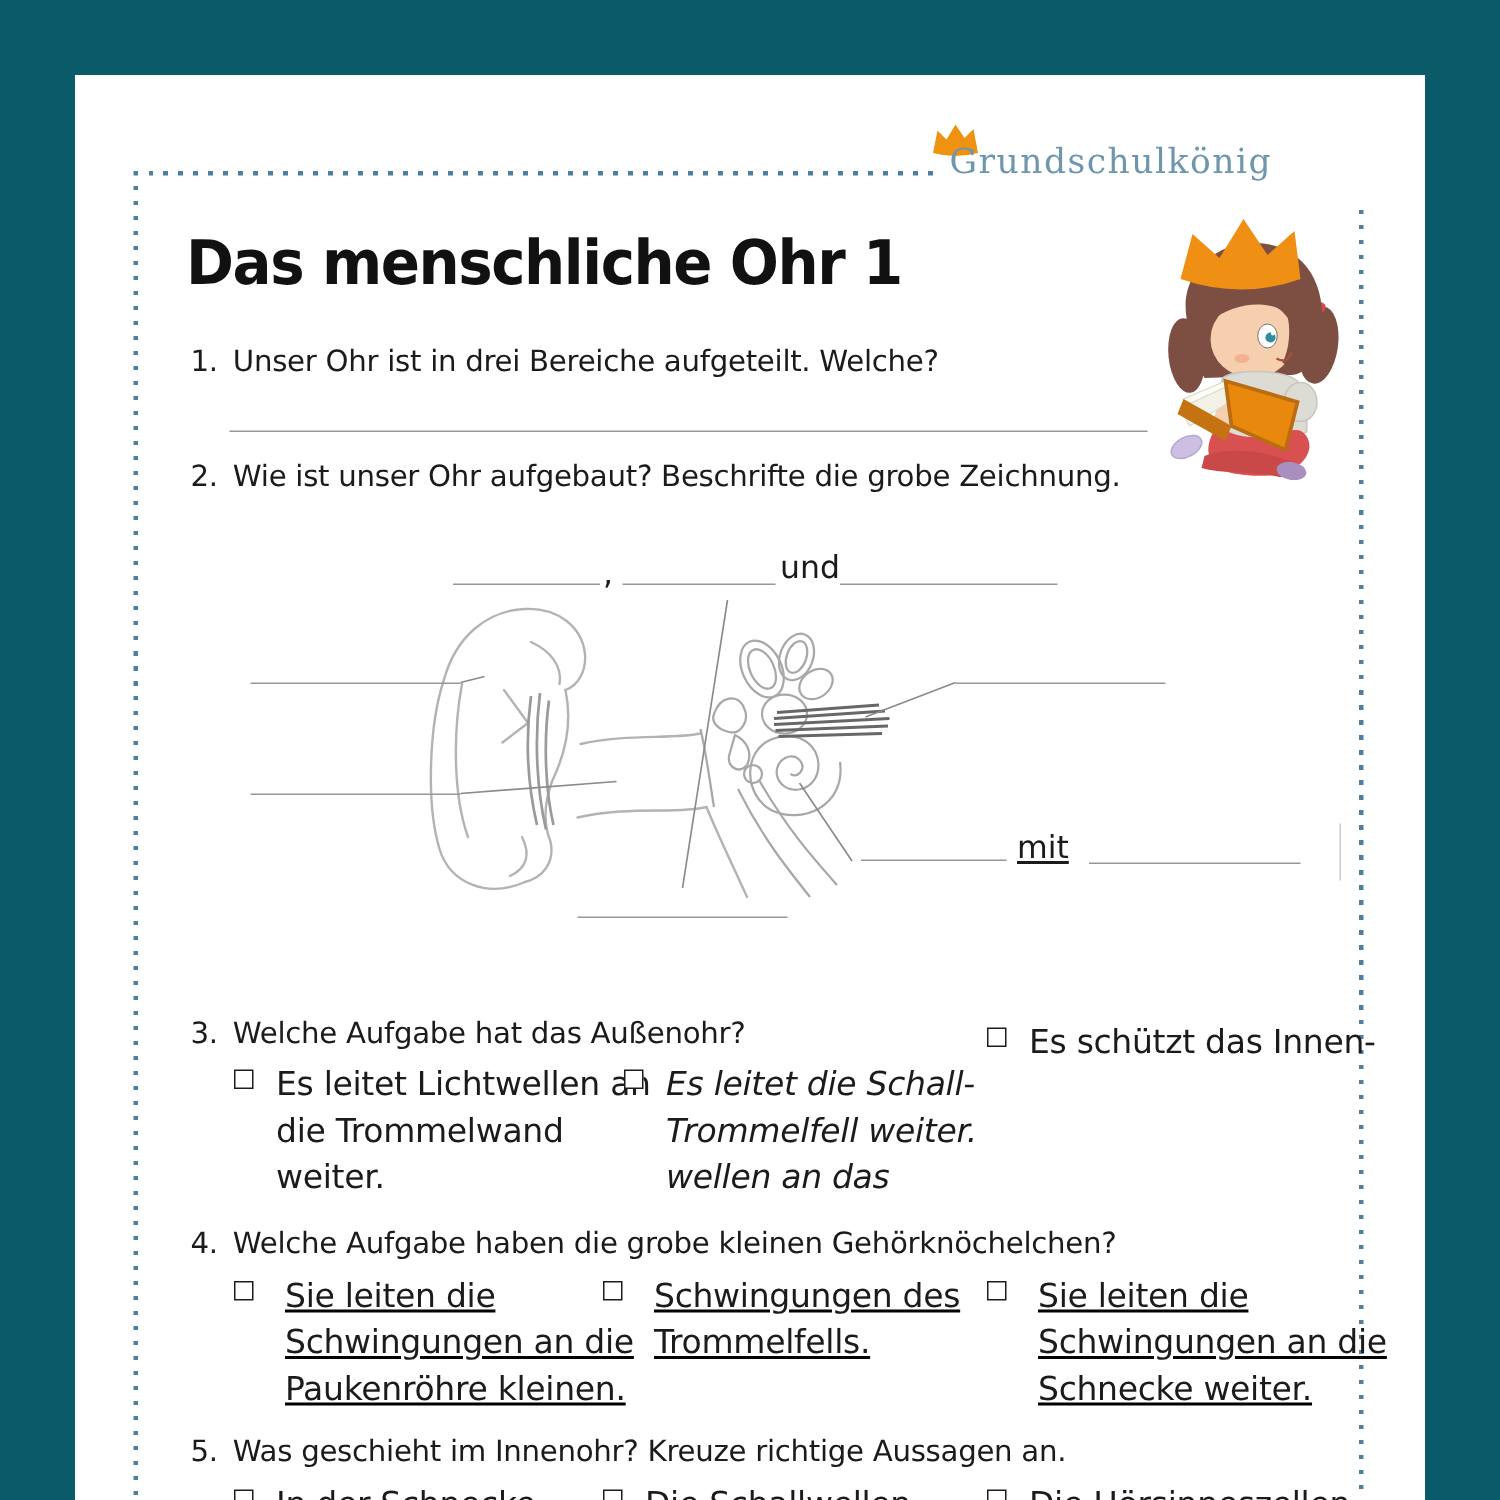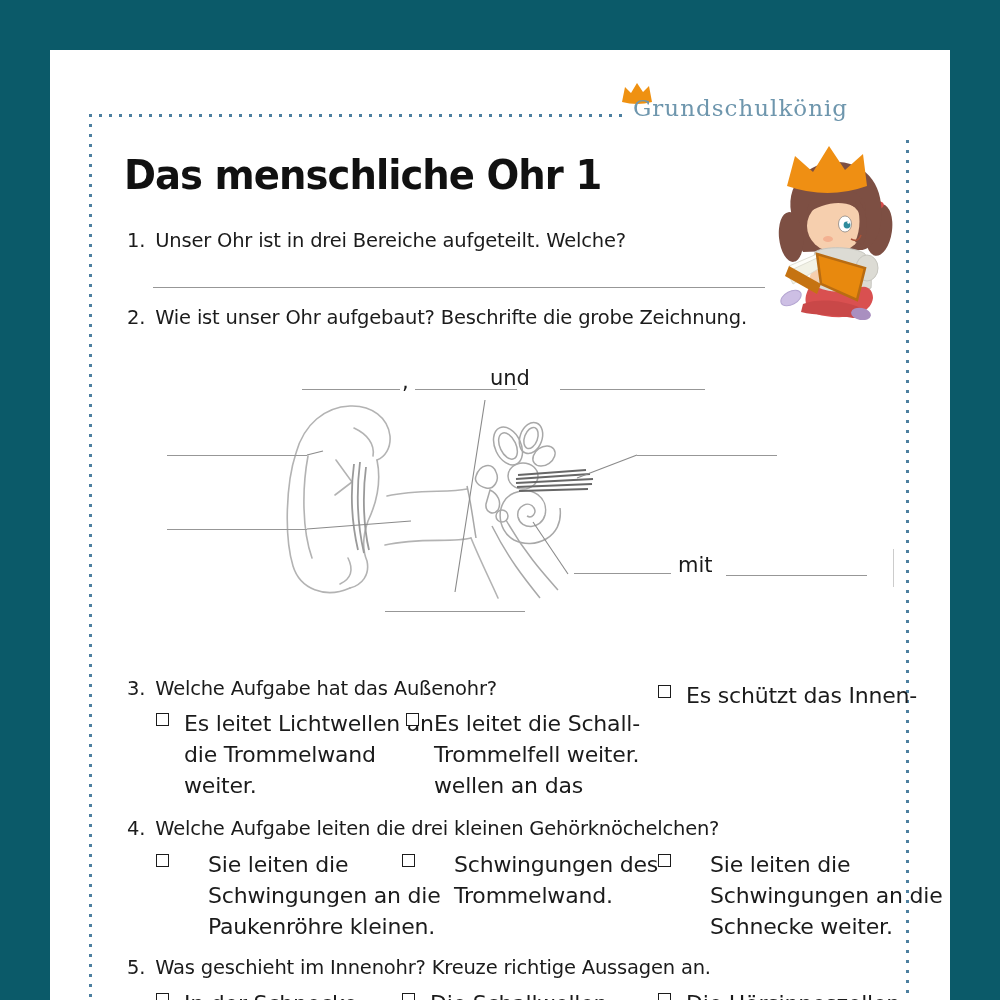--- a/index.html
+++ b/index.html
@@ -26,21 +26,21 @@
            color:#111; letter-spacing:-1px; transform:scaleX(.94); transform-origin:left; white-space:nowrap; }
 
   .qhead { position:absolute; left:127px; display:flex; gap:10px; font-size:19.5px; color:#1b1b1b;
            white-space:nowrap; letter-spacing:-0.2px; }
 
   .blank { position:absolute; border-bottom:1.5px solid #979797; height:1px; }
 
   .dtext { position:absolute; font-size:21px; color:#1b1b1b; }
 
   .opt { position:absolute; display:flex; gap:15px; width:252px; }
-  .opt.wgap { gap:39px; }
+  .opt.wgap { gap:21px;text-decoration:underline; }
   .opt .cb { flex:0 0 auto; width:13px; height:13px; border:1.7px solid #1c1c1c; margin-top:5px; background:#fff; }
   .opt .lines { font-size:22px; line-height:31px; color:#1b1b1b; letter-spacing:-0.2px; white-space:nowrap; }
 
   .artifact-line { position:absolute; left:893px; top:549px; width:1px; height:38px; background:#cccccc; }
 </style>
 </head>
 <body>
 
 <div class="canvas">
   <div class="page"></div>
@@ -91,21 +91,21 @@
   <div class="blank" style="left:153px; top:287px; width:612px;"></div>
 
   <div class="qhead" style="top:306px;">
     <span>2.</span>
     <span>Wie ist unser Ohr aufgebaut? Beschrifte die grobe Zeichnung.</span>
   </div>
 
   <div class="blank" style="left:302px; top:389px; width:98px;"></div>
   <div class="dtext" style="left:402px; top:370px;">,</div>
   <div class="blank" style="left:415px; top:389px; width:102px;"></div>
-  <div class="dtext" style="left:490px; top:366px;">und</div>
+  <div class="dtext" style="left:520px; top:366px;">und</div>
   <div class="blank" style="left:560px; top:389px; width:145px;"></div>
 
   <svg style="position:absolute; left:140px; top:398px;" width="760" height="222" viewBox="0 0 760 222" fill="none">
     <g stroke="#b3b3b3" stroke-width="1.6" stroke-linecap="round">
       <path d="M210,190 C185,201 160,191 153,168 C144,138 146,85 156,55 C164,26 185,9 210,8 C232,7 248,20 250,38 C251,50 245,59 237,62"></path>
       <path d="M237,62 C242,86 236,106 228,123 C223,137 222,151 227,163 C230,177 222,187 210,190"></path>
       <path d="M168,58 C162,90 162,132 172,160"></path>
       <path d="M214,30 C227,36 235,46 233,58"></path>
       <path d="M196,62 L212,84 L195,97"></path>
       <path d="M208,160 C214,172 211,181 200,186"></path>
@@ -147,68 +147,68 @@
       <path d="M497,57 L437,80"></path>
       <path d="M393,124 L428,176"></path>
     </g>
   </svg>
   <div class="artifact-line"></div>
 
   <div class="blank" style="left:167px; top:455px; width:140px;"></div>
   <div class="blank" style="left:167px; top:529px; width:140px;"></div>
   <div class="blank" style="left:637px; top:455px; width:140px;"></div>
   <div class="blank" style="left:574px; top:573px; width:97px;"></div>
-  <div class="dtext" style="left:678px; top:553px;">mit</div>
+  <div class="dtext" style="left:678px; top:553px;text-decoration:underline;">mit</div>
   <div class="blank" style="left:726px; top:575px; width:141px;"></div>
   <div class="blank" style="left:385px; top:611px; width:140px;"></div>
 
   <div class="qhead" style="top:677px;">
     <span>3.</span>
     <span>Welche Aufgabe hat das Außenohr?</span>
   </div>
   <div class="opt" style="left:156px; top:708px;">
     <span class="cb"></span>
     <div class="lines">
       <div>Es leitet Lichtwellen an</div>
       <div>die Trommelwand</div>
       <div>weiter.</div>
     </div>
   </div>
-  <div class="opt" style="left:406px; top:708px;">
+  <div class="opt" style="left:416px; top:708px;font-style:italic;">
     <span class="cb"></span>
     <div class="lines">
       <div>Es leitet die Schall-</div>
       <div>Trommelfell weiter.</div>
       <div>wellen an das</div>
     </div>
   </div>
   <div class="opt" style="left:658px; top:680px;">
     <span class="cb"></span>
     <div class="lines">
       <div>Es schützt das Innen-</div>
     </div>
   </div>
 
   <div class="qhead" style="top:817px;">
     <span>4.</span>
-    <span>Welche Aufgabe leiten die drei kleinen Gehörknöchelchen?</span>
+    <span>Welche Aufgabe haben die grobe kleinen Gehörknöchelchen?</span>
   </div>
   <div class="opt wgap" style="left:156px; top:849px;">
     <span class="cb"></span>
     <div class="lines">
       <div>Sie leiten die</div>
       <div>Schwingungen an die</div>
       <div>Paukenröhre kleinen.</div>
     </div>
   </div>
   <div class="opt wgap" style="left:402px; top:849px;">
     <span class="cb"></span>
     <div class="lines">
       <div>Schwingungen des</div>
-      <div>Trommelwand.</div>
+      <div>Trommelfells.</div>
     </div>
   </div>
   <div class="opt wgap" style="left:658px; top:849px;">
     <span class="cb"></span>
     <div class="lines">
       <div>Sie leiten die</div>
       <div>Schwingungen an die</div>
       <div>Schnecke weiter.</div>
     </div>
   </div>

